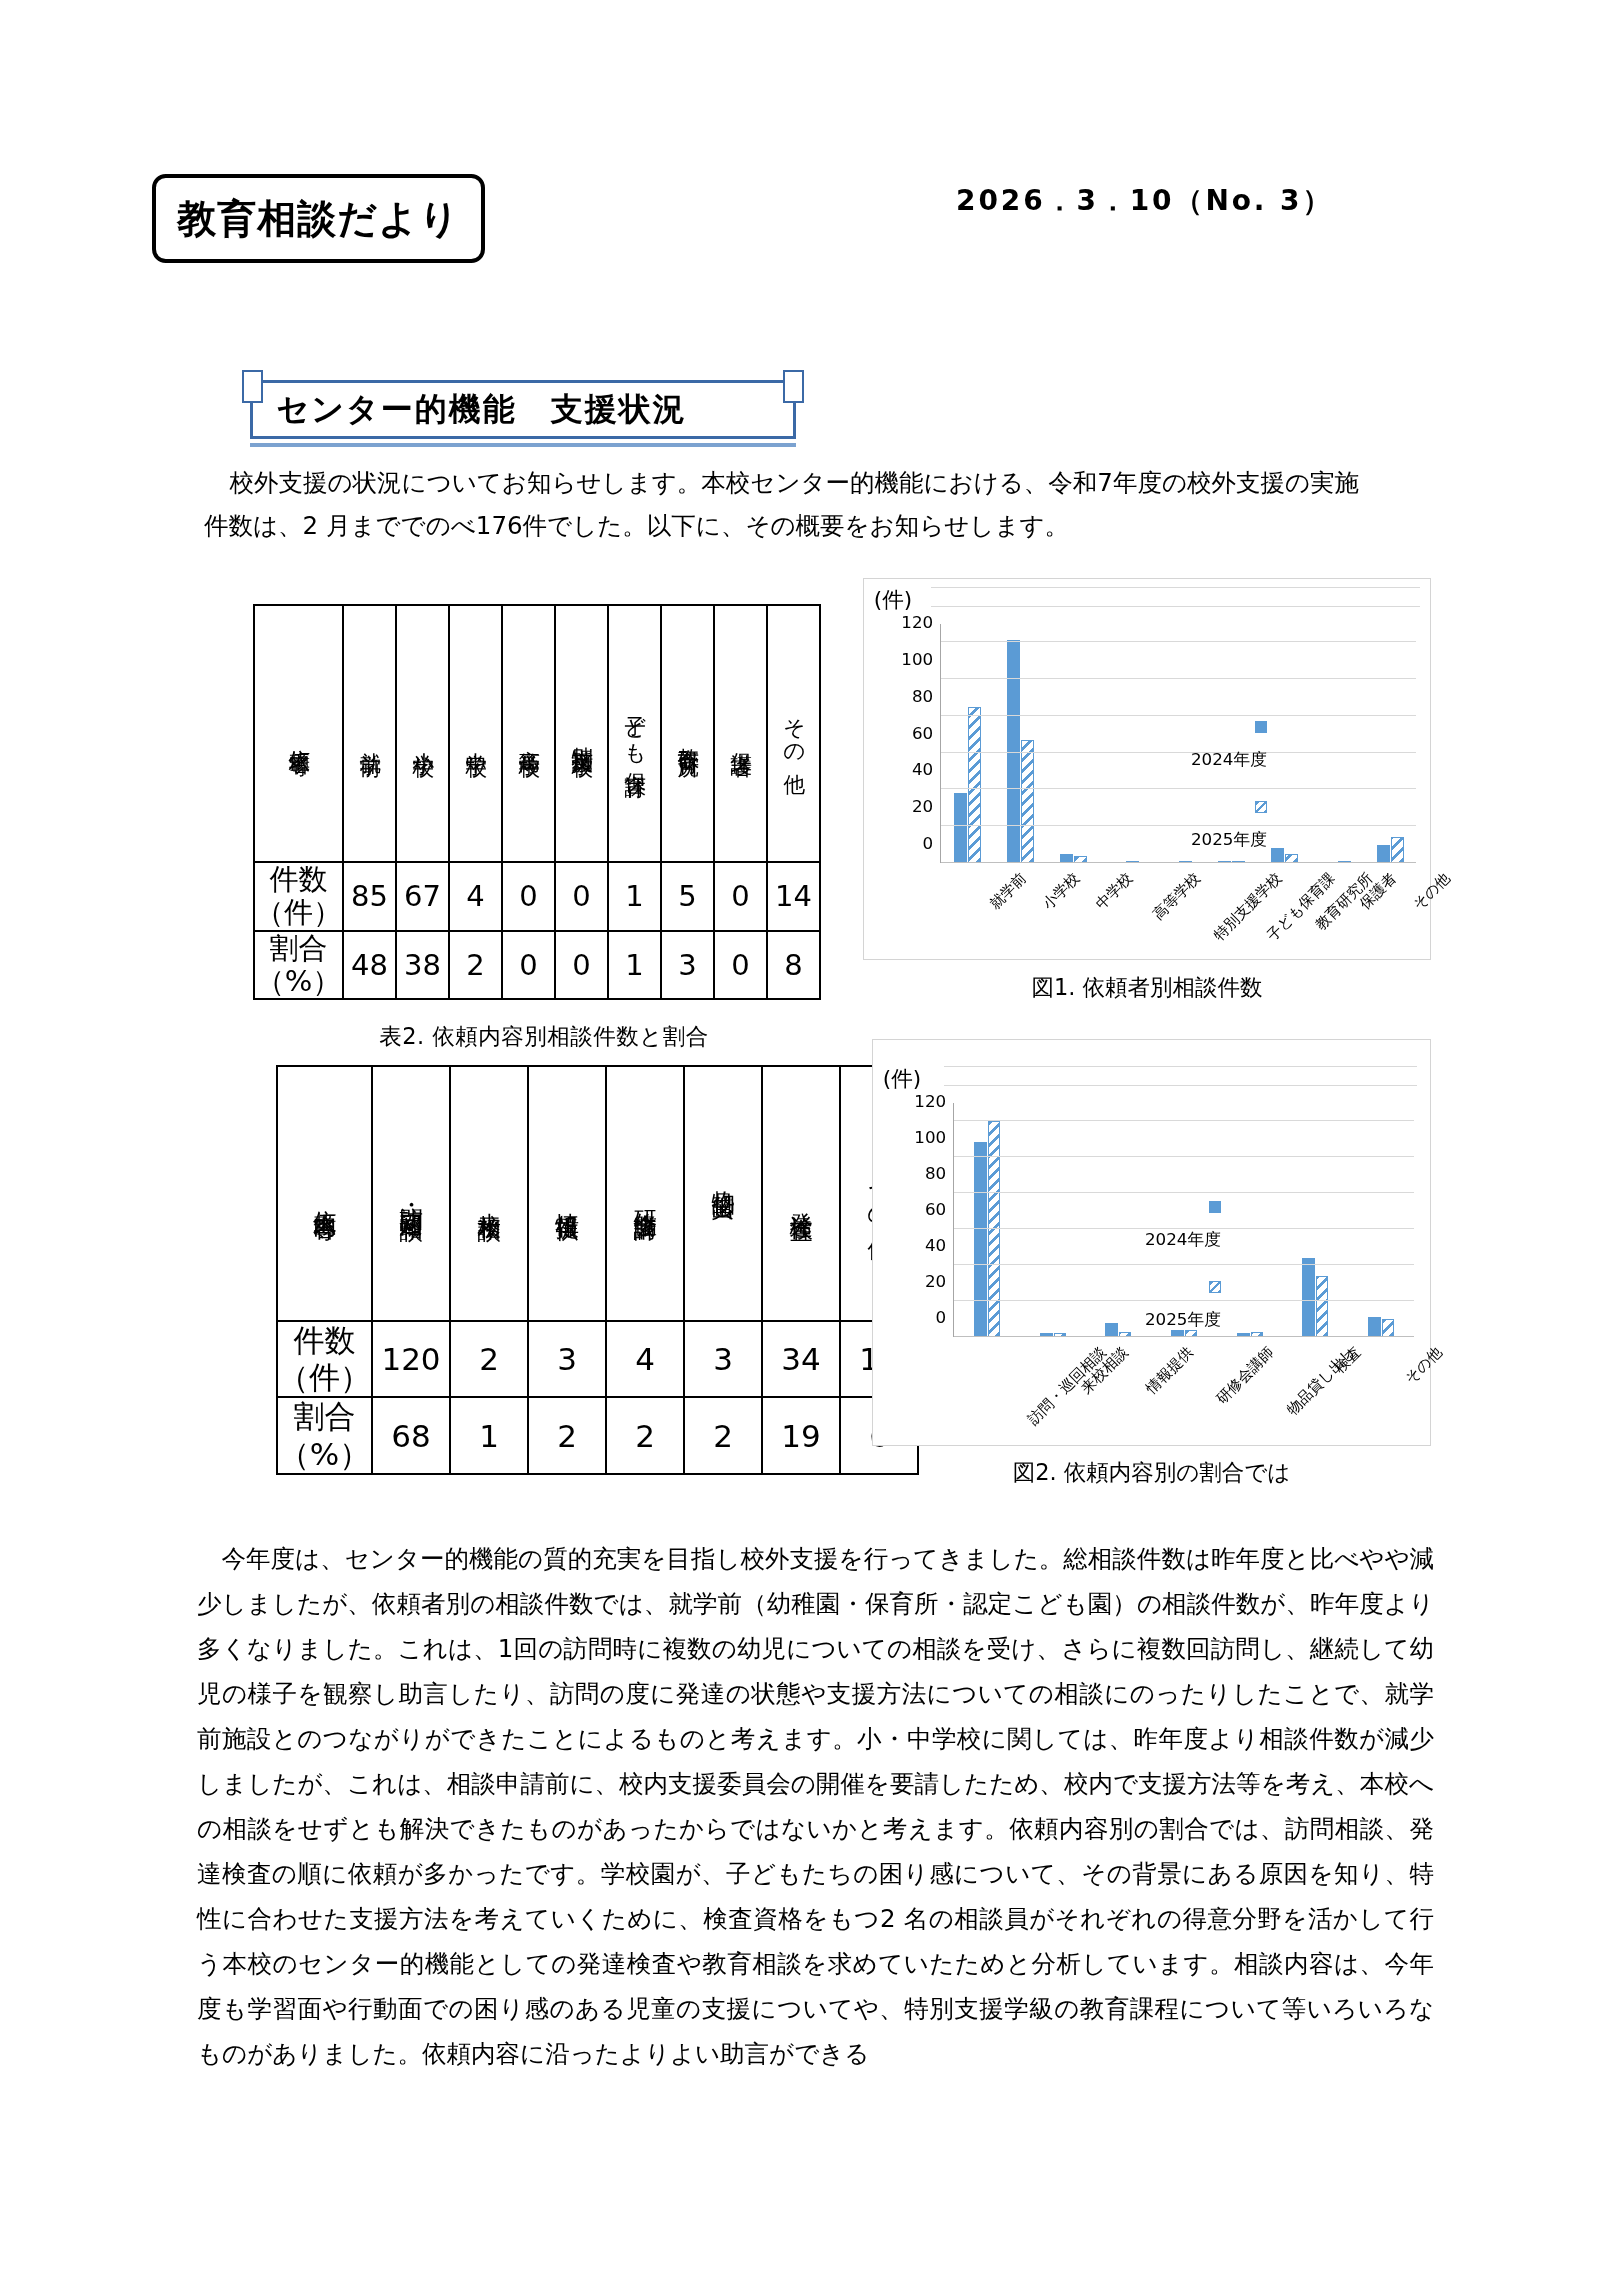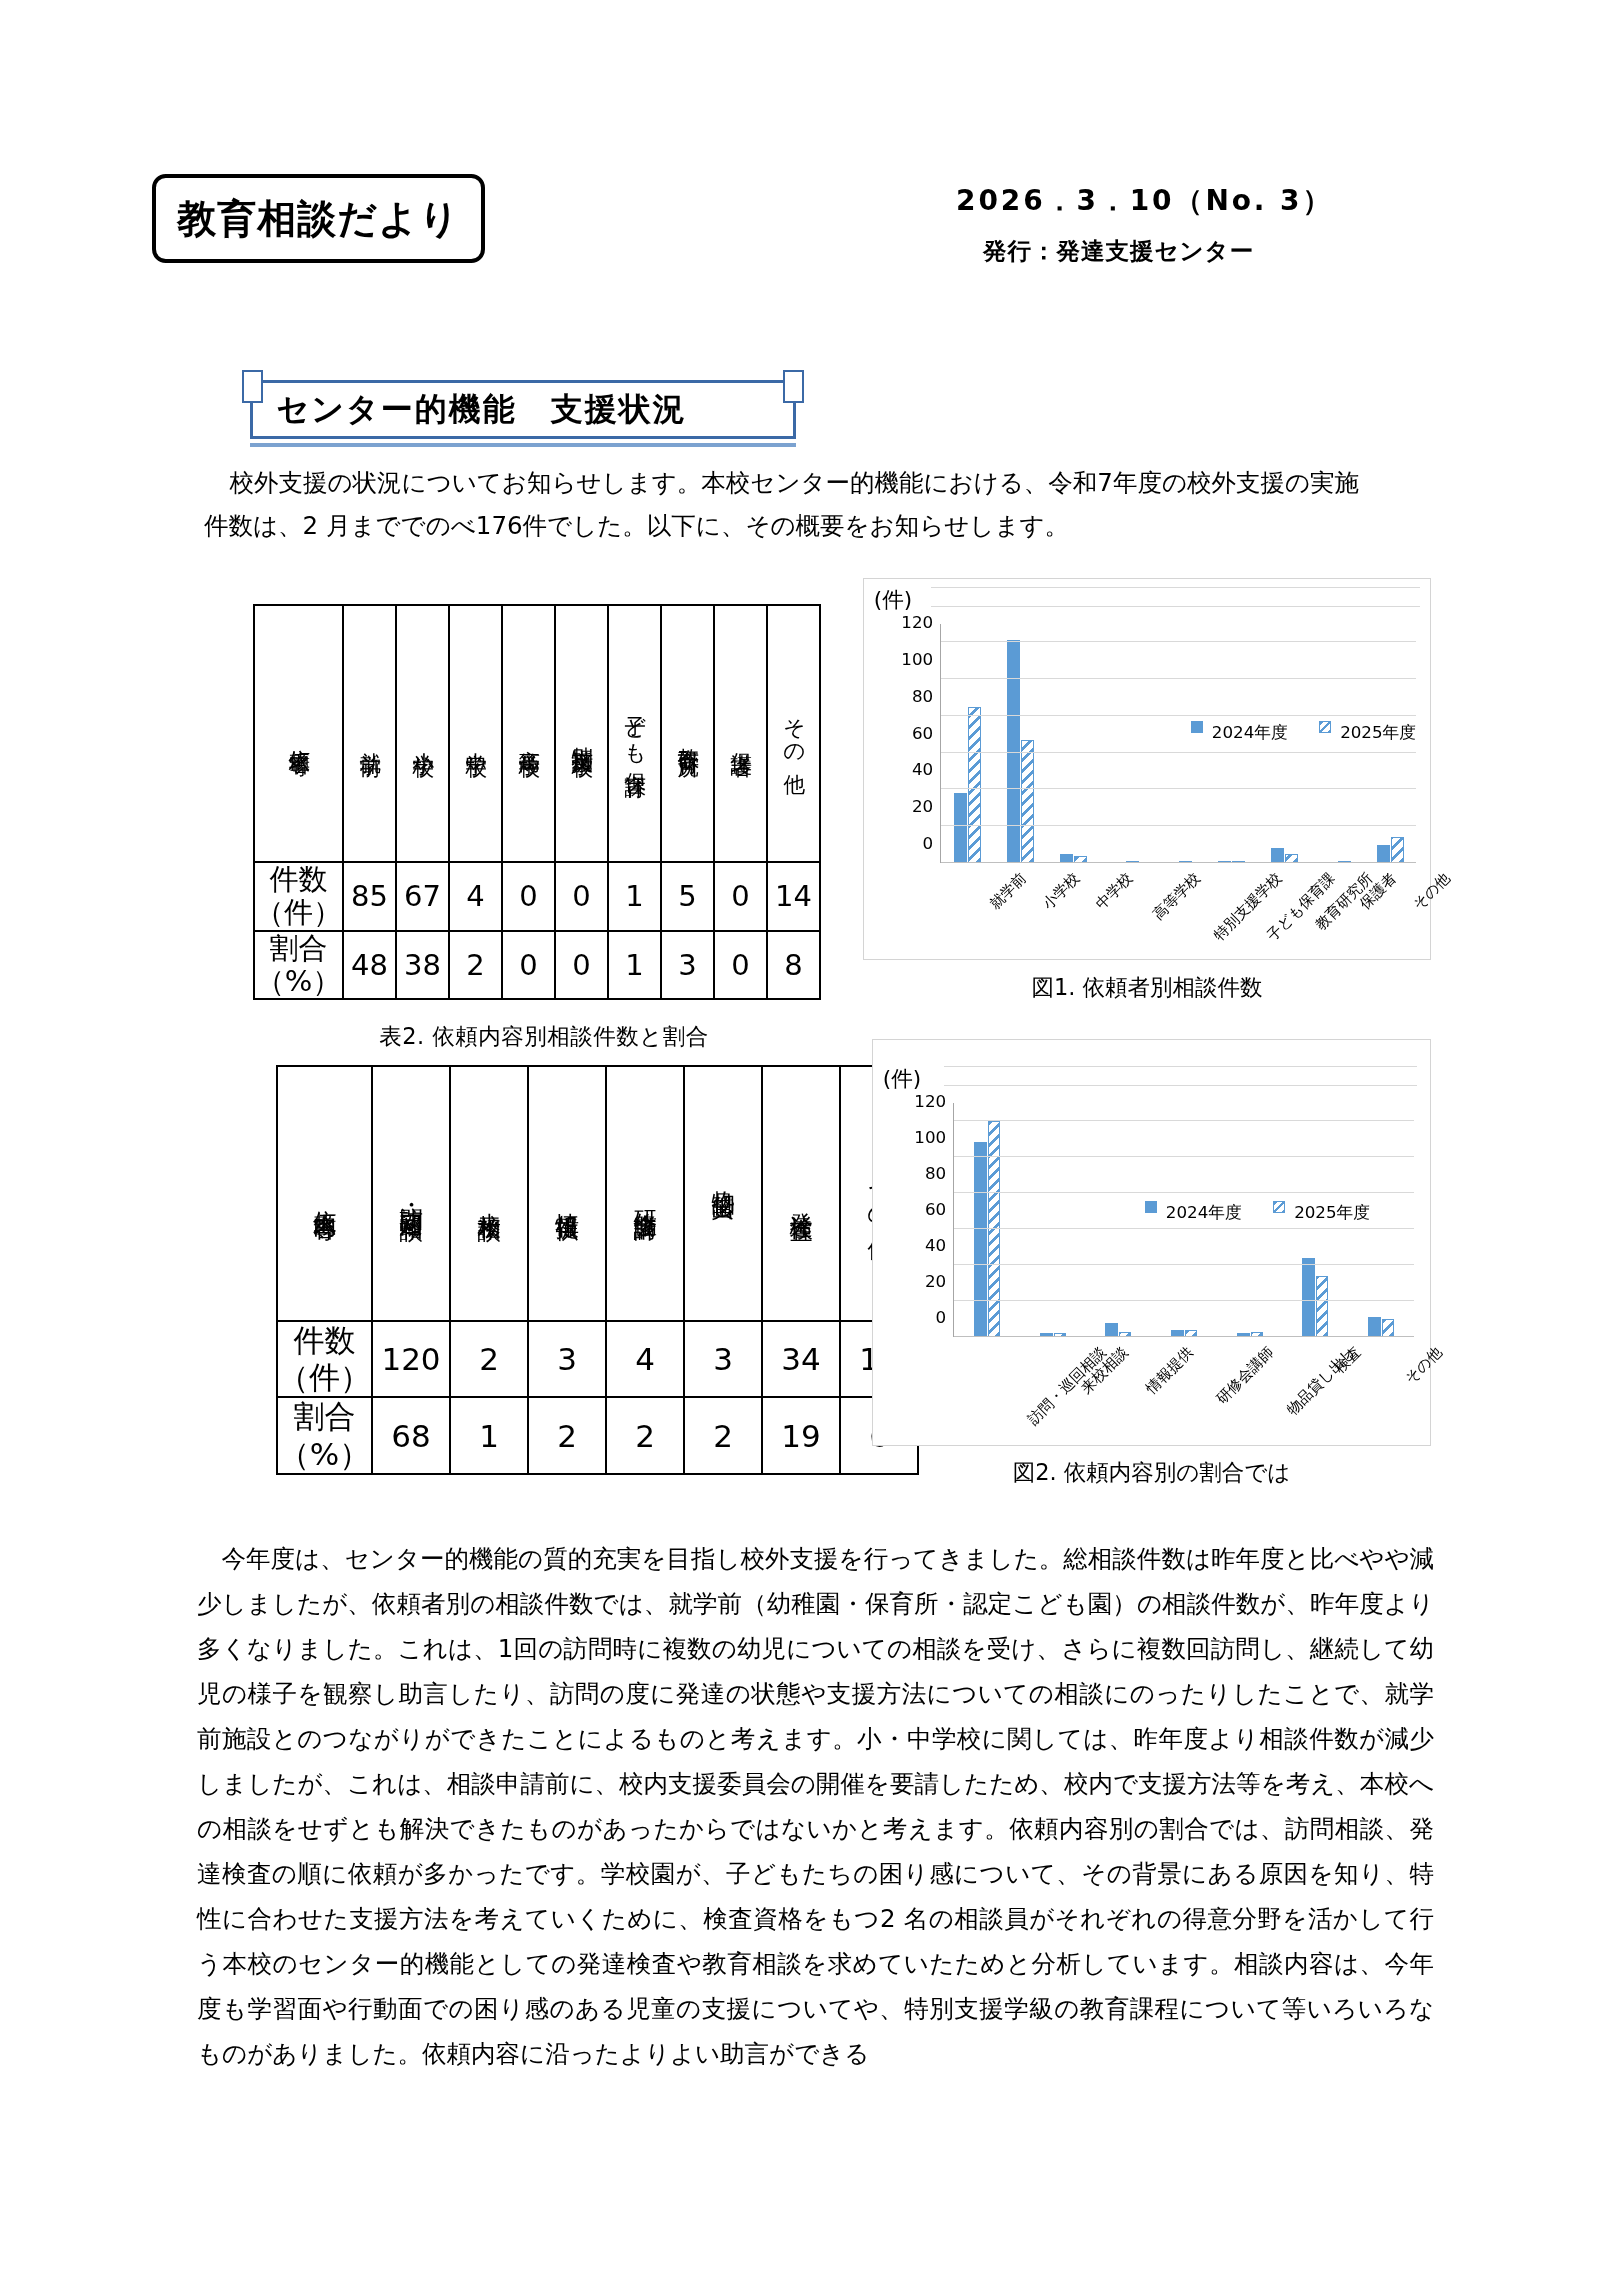--- a/index.html
+++ b/index.html
@@ -199,24 +199,25 @@
     position: absolute;
     font-size: 14.7px;
     font-family: "DejaVu Sans", sans-serif;
     transform-origin: right top;
     transform: rotate(-45deg);
     white-space: nowrap;
     text-align: right;
   }
   .legend {
     position: absolute;
-    display: flex; align-items: flex-start; gap: 9px;
+    display: flex; align-items: flex-end; gap: 15px;
     font-size: 16.7px;
     font-family: "DejaVu Sans", sans-serif;
     white-space: nowrap;
+    flex-direction: column;
   }
   .legend .sw { width: 11.8px; height: 11.8px; display: inline-block; }
   .legend .sw.s2024 { background: #5b9bd5; }
   .legend .sw.s2025 {
     background:
       repeating-linear-gradient(-45deg,
         #5b9bd5 0px, #5b9bd5 2px,
         #ffffff 2px, #ffffff 5.9px);
     border: 1px solid #5b9bd5;
   }
@@ -246,21 +247,20 @@
 </head>
 <body>
 
 <div class="page">
 
   <div class="header-row">
     <div class="title-box">
       <span class="title-text">教育相談だより</span>
     </div>
     <div class="issue-date">2026．3．10（No. 3）</div>
-    <div class="issuer">発行：発達支援センター</div>
   </div>
 
   <div class="banner">
     <div class="banner-inner">
       <span class="banner-text">センター的機能　支援状況</span>
     </div>
   </div>
   <div class="banner-bottom-line"></div>
 
   <div class="intro">

